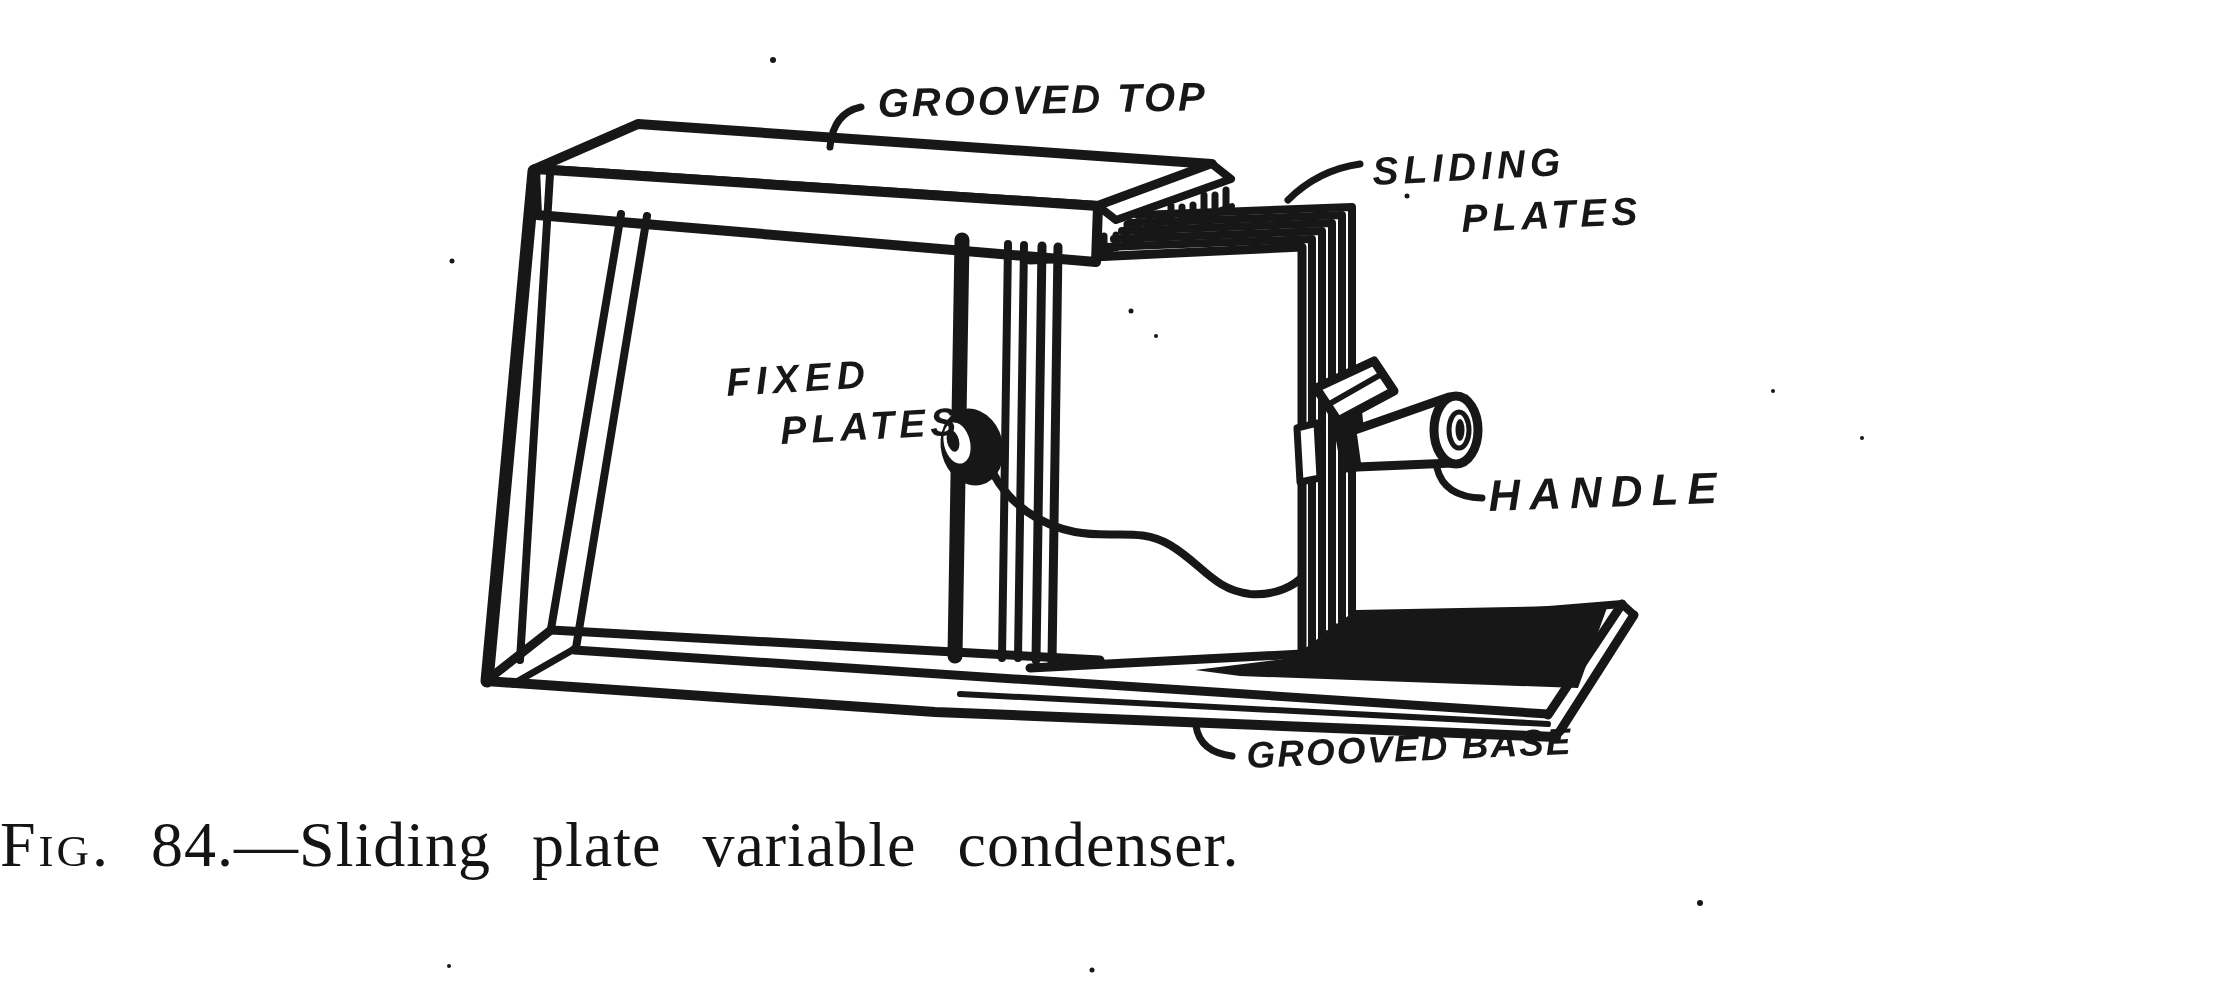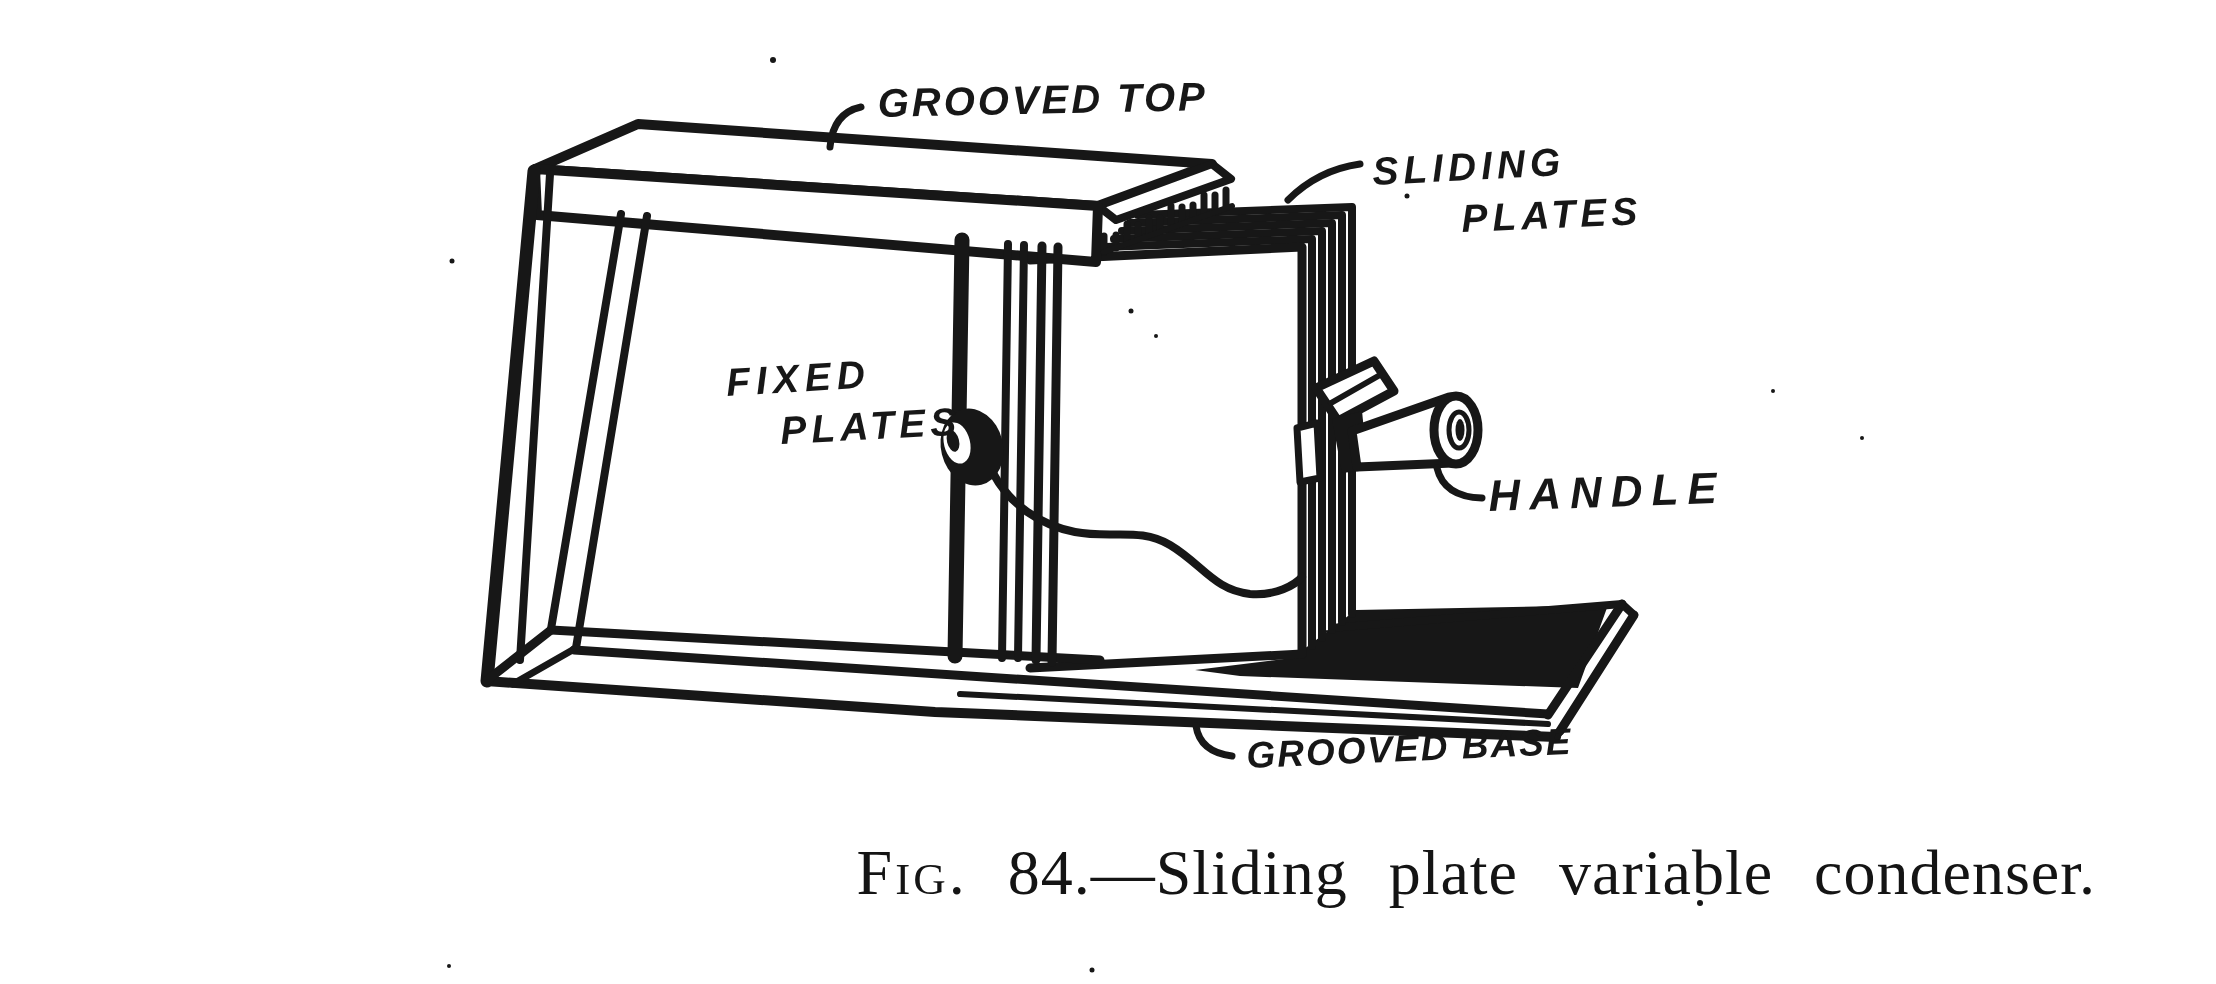--- a/index.html
+++ b/index.html
@@ -12,25 +12,25 @@
   .lbl{
     font-family:"Liberation Sans",sans-serif;
     font-style:italic;font-weight:bold;
     fill:#171717;
   }
   .ink{stroke:#171717;fill:none;stroke-linecap:round;stroke-linejoin:round;}
   .inkfill{fill:#171717;stroke:none;}
   .paperfill{fill:#ffffff;}
   
   .caption{
-    position:absolute;left:0;top:836px;width:2090px;
-    text-align:right;
+    position:absolute;left:0;top:808px;width:2090px;
+    text-align:left;
     font-family:"Liberation Serif",serif;
     font-size:64px;color:#141414;
-    letter-spacing:1px;white-space:nowrap;margin-left:6px;
+    letter-spacing:1px;white-space:nowrap;
   }
   .caption .figlab{font-variant:small-caps;margin-right:40px;letter-spacing:3px;}
   .caption .num{margin-right:0;}
   .caption .title{word-spacing:24px;}
 </style>
 </head>
 <body>
 
 <div class="stage">
 

